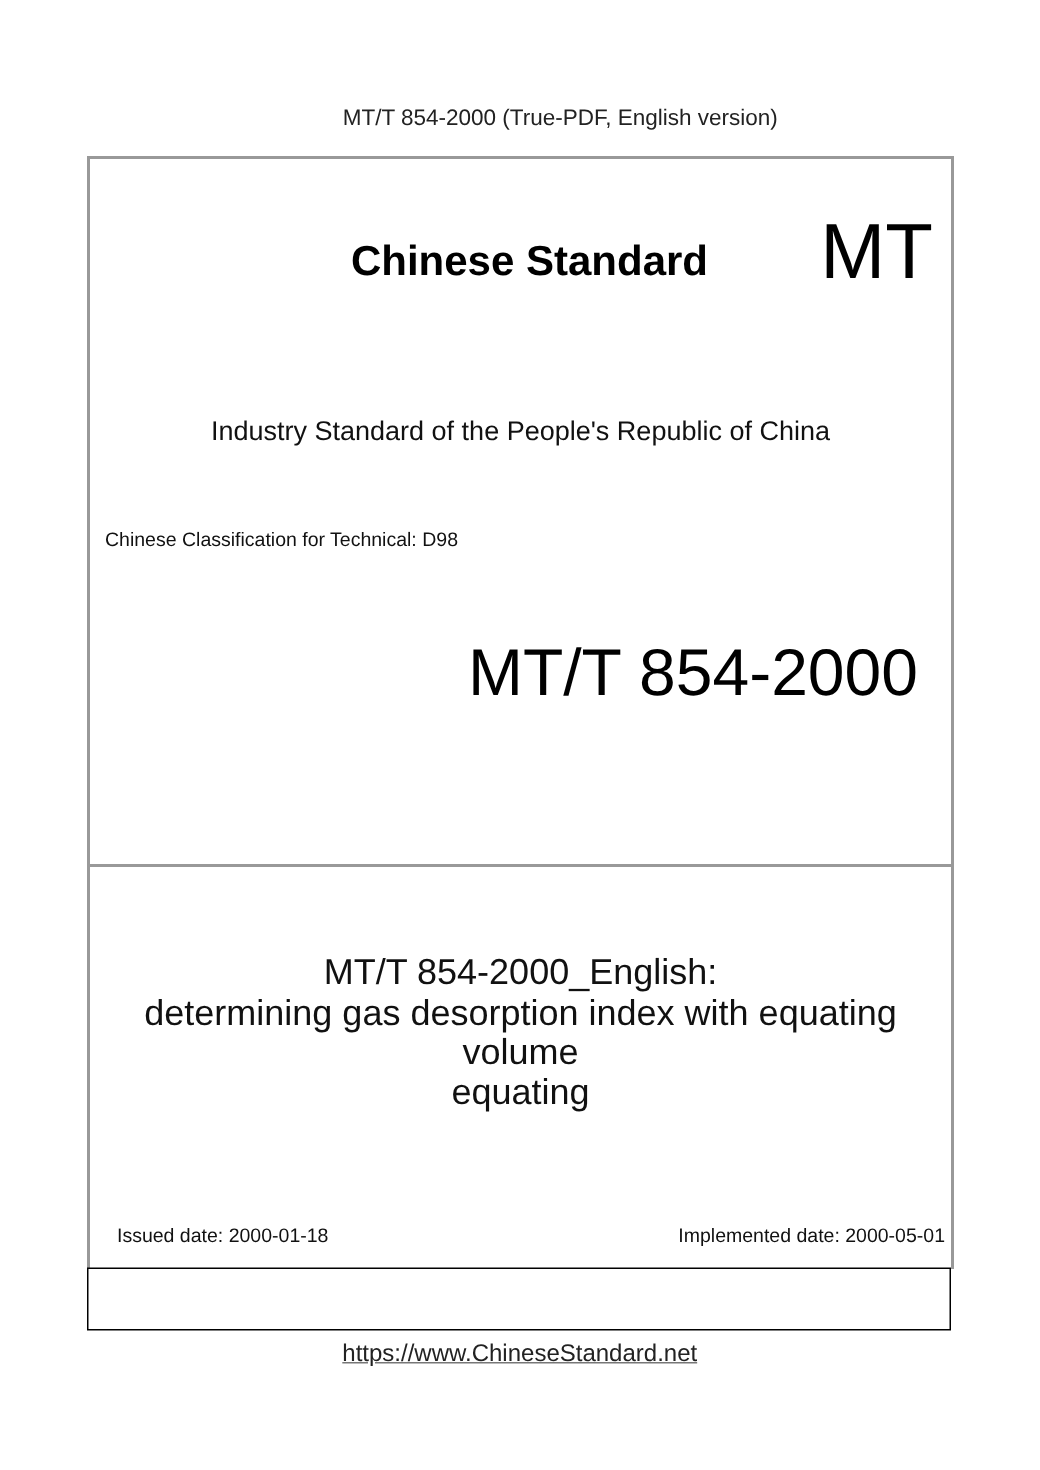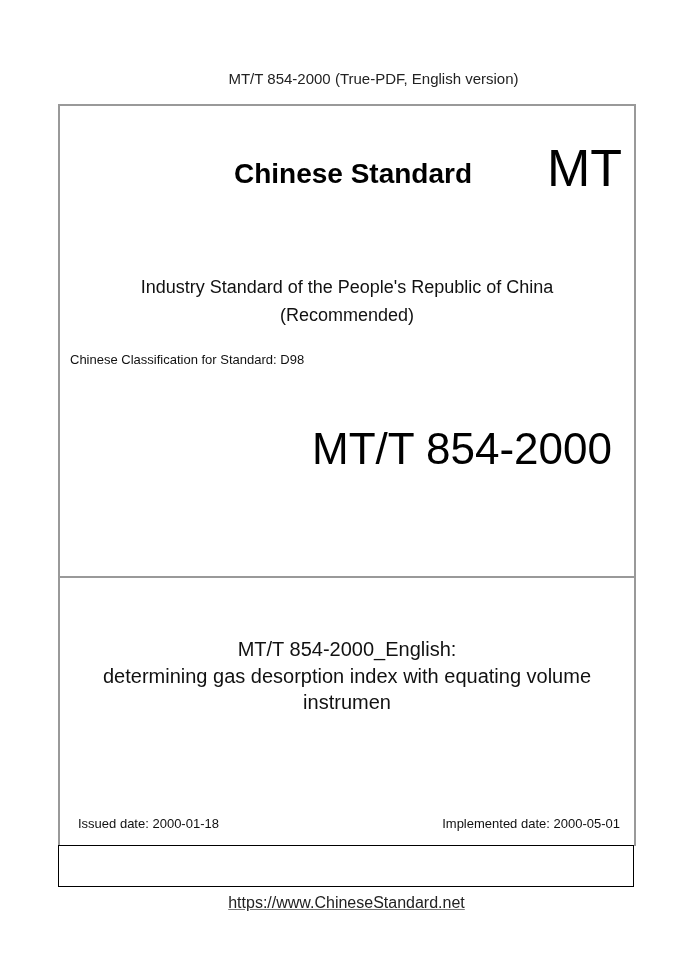--- a/index.html
+++ b/index.html
@@ -14,50 +14,49 @@
                border-top: 2px solid #999; }
     .std-label { position: absolute; left: 0; width: 412px; top: 52px; text-align: right;
                  font-size: 28px; font-weight: bold; }
     .std-mark { position: absolute; right: 12px; top: 32px; font-size: 52px; font-weight: normal;
                 letter-spacing: 0px; }
     .industry { position: absolute; left: 0; width: 574px; top: 154px; text-align: center;
                 font-size: 18px; line-height: 28px; color: #111; margin-top: 13px; }
     .classification { position: absolute; left: 10px; top: 246px; font-size: 13px; color: #111; }
     .code { position: absolute; right: 22px; top: 318px; font-size: 44px; font-weight: normal; }
     .title-block { position: absolute; left: 0; width: 574px; top: 530px; text-align: center;
-                   font-size: 20px; line-height: 26.5px; color: #111; }
-    .dates { position: absolute; left: 18px; right: 14px; top: 710px; font-size: 13px; color: #111;
+                   font-size: 24px; line-height: 26.5px; color: #111; }
+    .dates { position: absolute; left: 18px; right: 4px; top: 710px; font-size: 13px; color: #111;
              display: flex; justify-content: space-between; }
     .bottom-box { position: absolute; left: 58px; top: 845px; width: 576px; height: 42px;
                   border: 1.5px solid #000; box-sizing: border-box; }
     .footer-link { position: absolute; top: 894px; left: 0; width: 693px; text-align: center;
                    font-size: 16px; color: #222; }
     .footer-link a { color: #222; text-decoration: underline; text-decoration-color: #777; }
   </style>
 </head>
 <body>
 
 <div class="header-line">MT/T 854-2000 (True-PDF, English version)</div>
 
 <div class="cover">
   <div class="top-section">
     <div class="std-label">Chinese Standard</div>
     <div class="std-mark">MT</div>
     <div class="industry">
       <div>Industry Standard of the People's Republic of China</div>
-      <div>(Recommended)</div>
     </div>
-    <div class="classification">Chinese Classification for Standard: D98</div>
+    <div class="classification">Chinese Classification for Technical: D98</div>
     <div class="code">MT/T 854-2000</div>
   </div>
   <div class="divider"></div>
   <div class="title-block">
     <div>MT/T 854-2000_English:</div>
     <div>determining gas desorption index with equating volume</div>
-    <div>instrumen</div>
+    <div>equating</div>
   </div>
   <div class="dates">
     <span>Issued date: 2000-01-18</span>
     <span>Implemented date: 2000-05-01</span>
   </div>
 </div>
 
 <div class="bottom-box"></div>
 
 <div class="footer-link">

